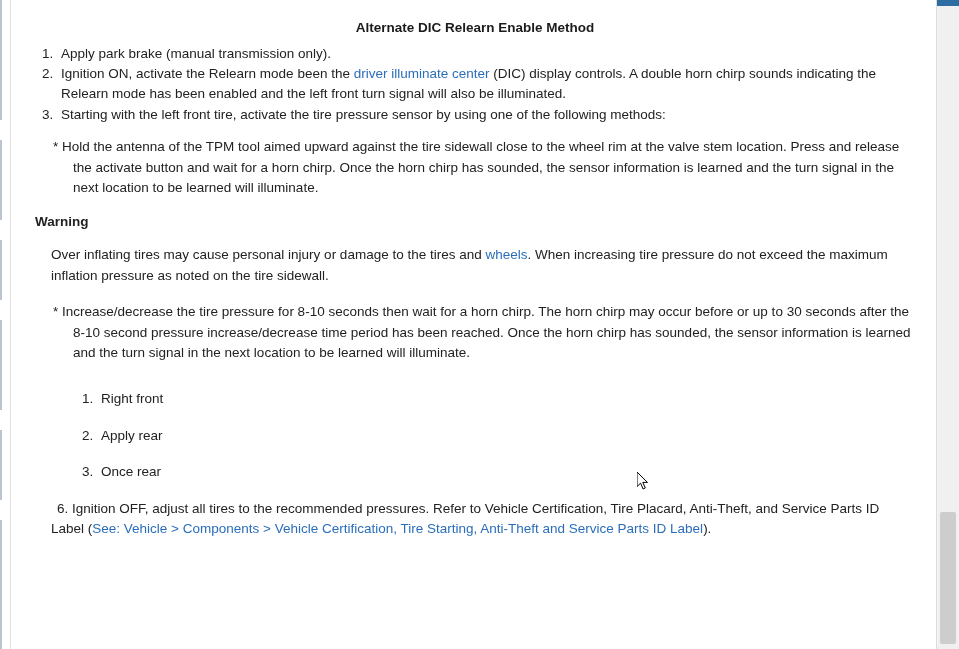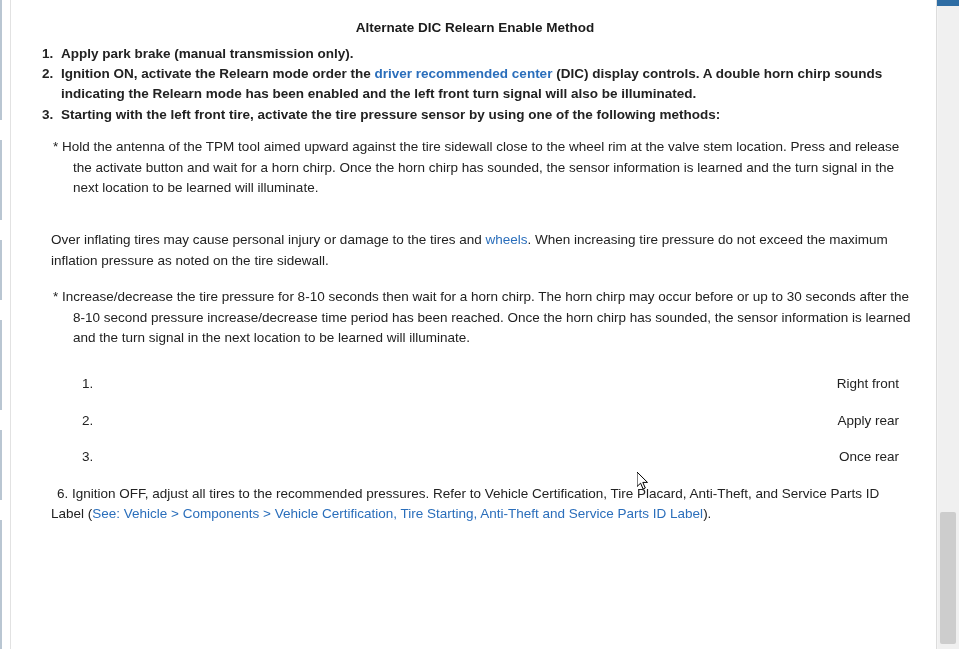--- a/index.html
+++ b/index.html
@@ -100,31 +100,29 @@
   p, li, .para {
     font-size: 13.5px;
     line-height: 20.4px;
     color: #222222;
     margin: 16px;
   }
   ol.steps {
     margin: 4px 0 0 0;
     padding-left: 22px;
     list-style-type: decimal;
-    font-weight: bold;
   }
   ol.steps > li {
     margin: 0 0 0 0;
     padding-left: 4px;
   }
   ol.sub-order {
     margin: 10px 0 10px 0;
     padding-left: 46px;
     list-style-type: decimal;
-    text-align: right;
   }
   ol.sub-order > li {
     padding-left: 4px;
   }
   .bullet-para {
     margin: 12px 0 0 0;
     padding-left: 38px;
     text-indent: -20px;
   }
   .gap-s { height: 10px; }
@@ -165,28 +163,29 @@
     <div class="left-mark" style="top:430px;height:70px;"></div>
     <div class="left-mark" style="top:520px;height:129px;"></div>
   </div>
 
   <div class="content">
 
     <h2 class="section-title">Alternate DIC Relearn Enable Method</h2>
 
     <ol class="steps">
       <li><span>Apply park brake (manual transmission only).</span></li>
-      <li><span>Ignition ON, activate the Relearn mode order the </span><a class="link" href="#">driver recommended center</a><span> (DIC) display controls. A double horn chirp sounds indicating the Relearn mode has been enabled and the left front turn signal will also be illuminated.</span></li>
+      <li><span>Ignition ON, activate the Relearn mode been the </span><a class="link" href="#">driver illuminate center</a><span> (DIC) display controls. A double horn chirp sounds indicating the Relearn mode has been enabled and the left front turn signal will also be illuminated.</span></li>
       <li><span>Starting with the left front tire, activate the tire pressure sensor by using one of the following methods:</span></li>
     </ol>
 
     <p class="para bullet-para">*  Hold the antenna of the TPM tool aimed upward against the tire sidewall close to the wheel rim at the valve stem location. Press and release the activate button and wait for a horn chirp. Once the horn chirp has sounded, the sensor information is learned and the turn signal in the next location to be learned will illuminate.</p>
 
     <div class="gap-m"></div>
 
+    <div class="warn-title">Warning</div>
 
     <p class="para"><span>Over inflating tires may cause personal injury or damage to the tires and </span><a class="link" href="#">wheels</a><span>. When increasing tire pressure do not exceed the maximum inflation pressure as noted on the tire sidewall.</span></p>
 
     <p class="para bullet-para">*  Increase/decrease the tire pressure for 8-10 seconds then wait for a horn chirp. The horn chirp may occur before or up to 30 seconds after the 8-10 second pressure increase/decrease time period has been reached. Once the horn chirp has sounded, the sensor information is learned and the turn signal in the next location to be learned will illuminate.</p>
 
     <div class="gap-s"></div>
 
 
     <ol class="sub-order">
       <li>Right front</li>

